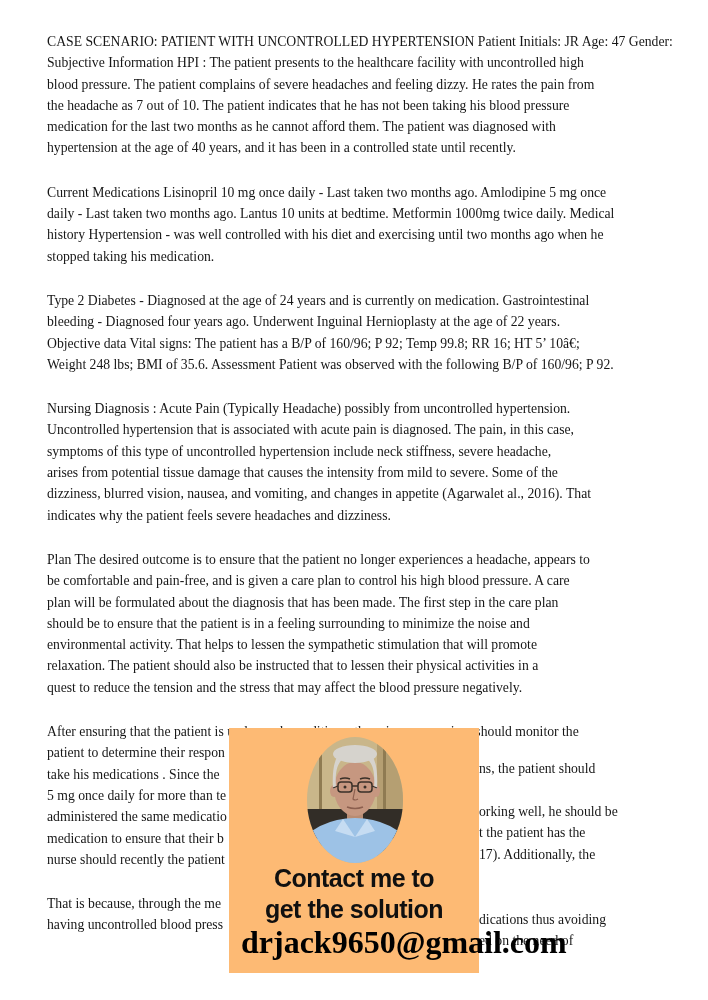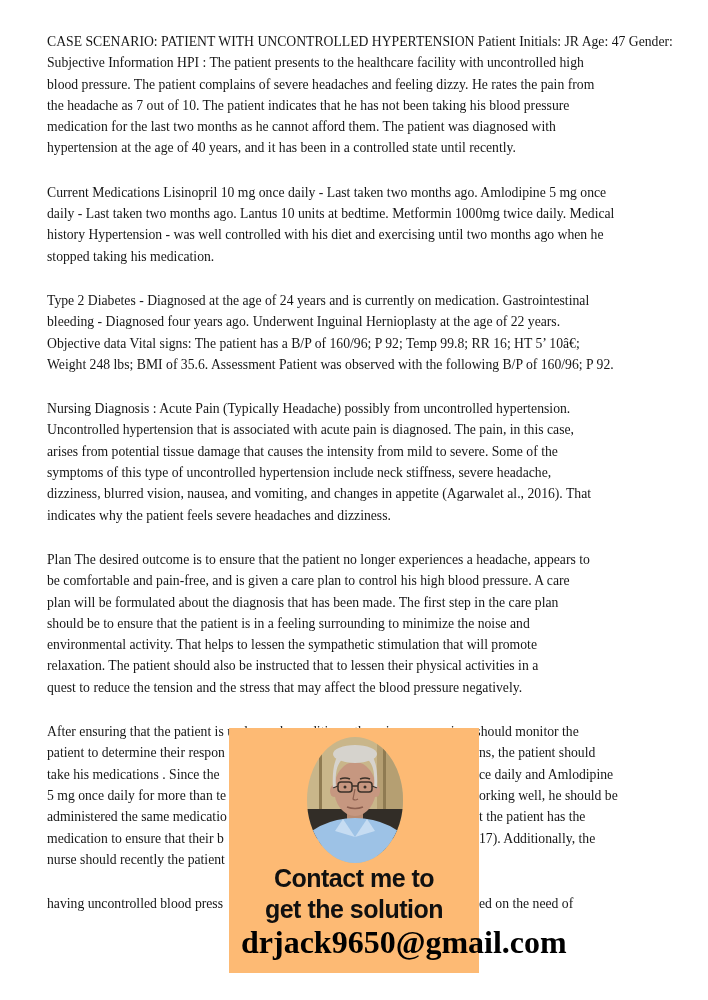--- a/index.html
+++ b/index.html
@@ -7,21 +7,21 @@
     position:relative; width:708px; height:1000px; margin:0 auto;
     background:#ffffff; overflow:hidden;
     font-family:"Liberation Serif", serif; color:#161616;
   }
   .doc {
     position:absolute; left:47px; top:31px; width:658px; z-index:1;
     font-size:13.7px; line-height:21.3px;
   }
   .paragraph { margin:0 0 23px 0; }
   .line { position:relative; white-space:nowrap; height:21.3px; }
-  .frag-right { position:absolute; left:432px; top:0; white-space:nowrap;font-family:Liberation Serif, serif; }
+  .frag-right { position:absolute; left:432px; top:16px; white-space:nowrap;font-family:Liberation Serif, serif; }
   .overlay {
     position:absolute; left:229px; top:728px; width:250px; height:245px;
     z-index:2; text-align:center;
   }
   .photo-wrap {
     position:absolute; left:78px; top:9px; width:96px; height:126px;
   }
   .contact-text {
     position:absolute; top:135px; left:0; width:100%;
     font-family:"Liberation Sans", sans-serif; font-weight:bold;
@@ -55,44 +55,45 @@
       </div>
       <div class="paragraph">
         <div class="line">Type 2 Diabetes - Diagnosed at the age of 24 years and is currently on medication. Gastrointestinal</div>
         <div class="line">bleeding - Diagnosed four years ago. Underwent Inguinal Hernioplasty at the age of 22 years.</div>
         <div class="line">Objective data Vital signs: The patient has a B/P of 160/96; P 92; Temp 99.8; RR 16; HT 5’ 10â€;</div>
         <div class="line">Weight 248 lbs; BMI of 35.6. Assessment Patient was observed with the following B/P of 160/96; P 92.</div>
       </div>
       <div class="paragraph">
         <div class="line">Nursing Diagnosis : Acute Pain (Typically Headache) possibly from uncontrolled hypertension.</div>
         <div class="line">Uncontrolled hypertension that is associated with acute pain is diagnosed. The pain, in this case,</div>
+        <div class="line">symptoms of this type of uncontrolled hypertension include neck stiffness, severe headache,</div>
         <div class="line">arises from potential tissue damage that causes the intensity from mild to severe. Some of the</div>
-        <div class="line">symptoms of this type of uncontrolled hypertension include neck stiffness, severe headache,</div>
         <div class="line">dizziness, blurred vision, nausea, and vomiting, and changes in appetite (Agarwalet al., 2016). That</div>
         <div class="line">indicates why the patient feels severe headaches and dizziness.</div>
       </div>
       <div class="paragraph">
         <div class="line">Plan The desired outcome is to ensure that the patient no longer experiences a headache, appears to</div>
         <div class="line">be comfortable and pain-free, and is given a care plan to control his high blood pressure. A care</div>
         <div class="line">plan will be formulated about the diagnosis that has been made. The first step in the care plan</div>
         <div class="line">should be to ensure that the patient is in a feeling surrounding to minimize the noise and</div>
         <div class="line">environmental activity. That helps to lessen the sympathetic stimulation that will promote</div>
         <div class="line">relaxation. The patient should also be instructed that to lessen their physical activities in a</div>
         <div class="line">quest to reduce the tension and the stress that may affect the blood pressure negatively.</div>
       </div>
       <div class="paragraph">
         <div class="line">After ensuring that the patient is under such conditions, the primary caregiver should monitor the</div>
         <div class="line"><span>patient to determine their respon</span><span class="frag-right">ns, the patient should</span></div>
-        <div class="line"><span>take his medications . Since the</span><span class="frag-right">ce daily and Amlodipine</span></div>
+        <div class="line"><span>take his medications . Since the</span></div>
         <div class="line"><span>5 mg once daily for more than te</span><span class="frag-right">orking well, he should be</span></div>
         <div class="line"><span>administered the same medicatio</span><span class="frag-right">t the patient has the</span></div>
         <div class="line"><span>medication to ensure that their b</span><span class="frag-right">17). Additionally, the</span></div>
         <div class="line">nurse should recently the patient</div>
       </div>
       <div class="paragraph">
+        <div class="line"><span>That is because, through the me</span><span class="frag-right">dications thus avoiding</span></div>
         <div class="line"><span>having uncontrolled blood press</span><span class="frag-right">ed on the need of</span></div>
       </div>
     </div>
 
   <div class="overlay" id="overlay" style="background: #fdba74;">
     <div class="photo-wrap">
       <svg width="96" height="126" viewBox="0 0 96 126">
         <defs>
           <clipPath id="ovalClip">
               <ellipse cx="48" cy="63" rx="48" ry="63"></ellipse>

